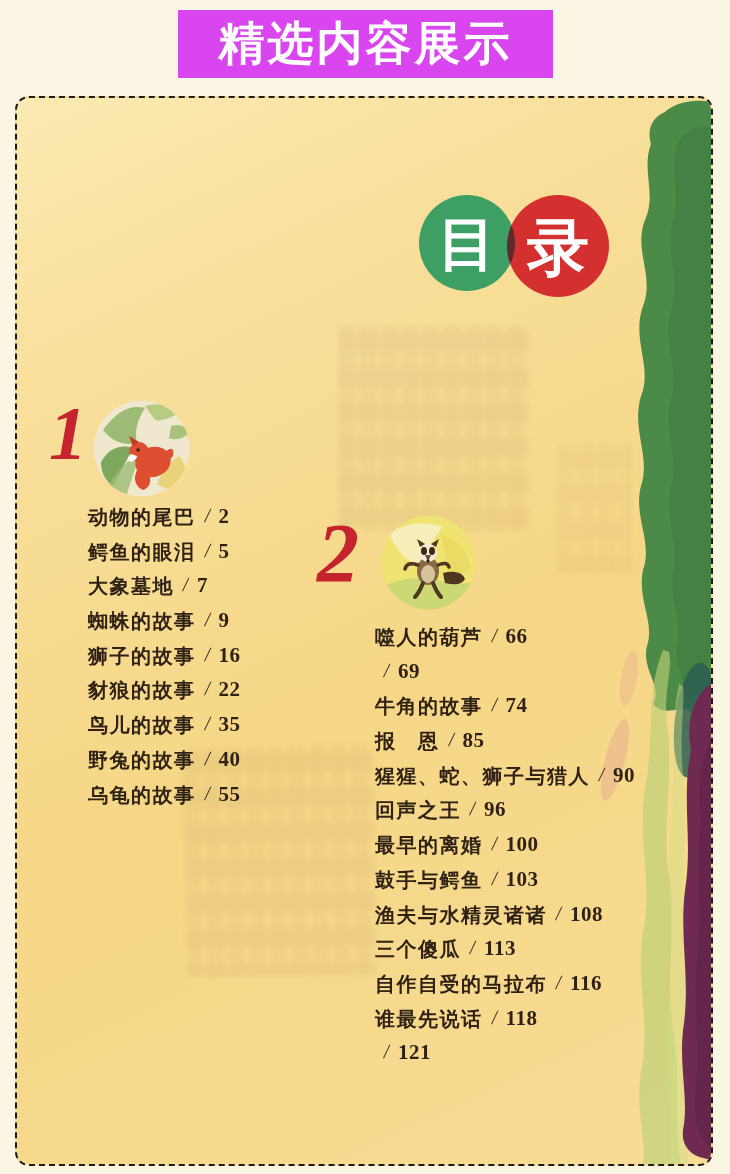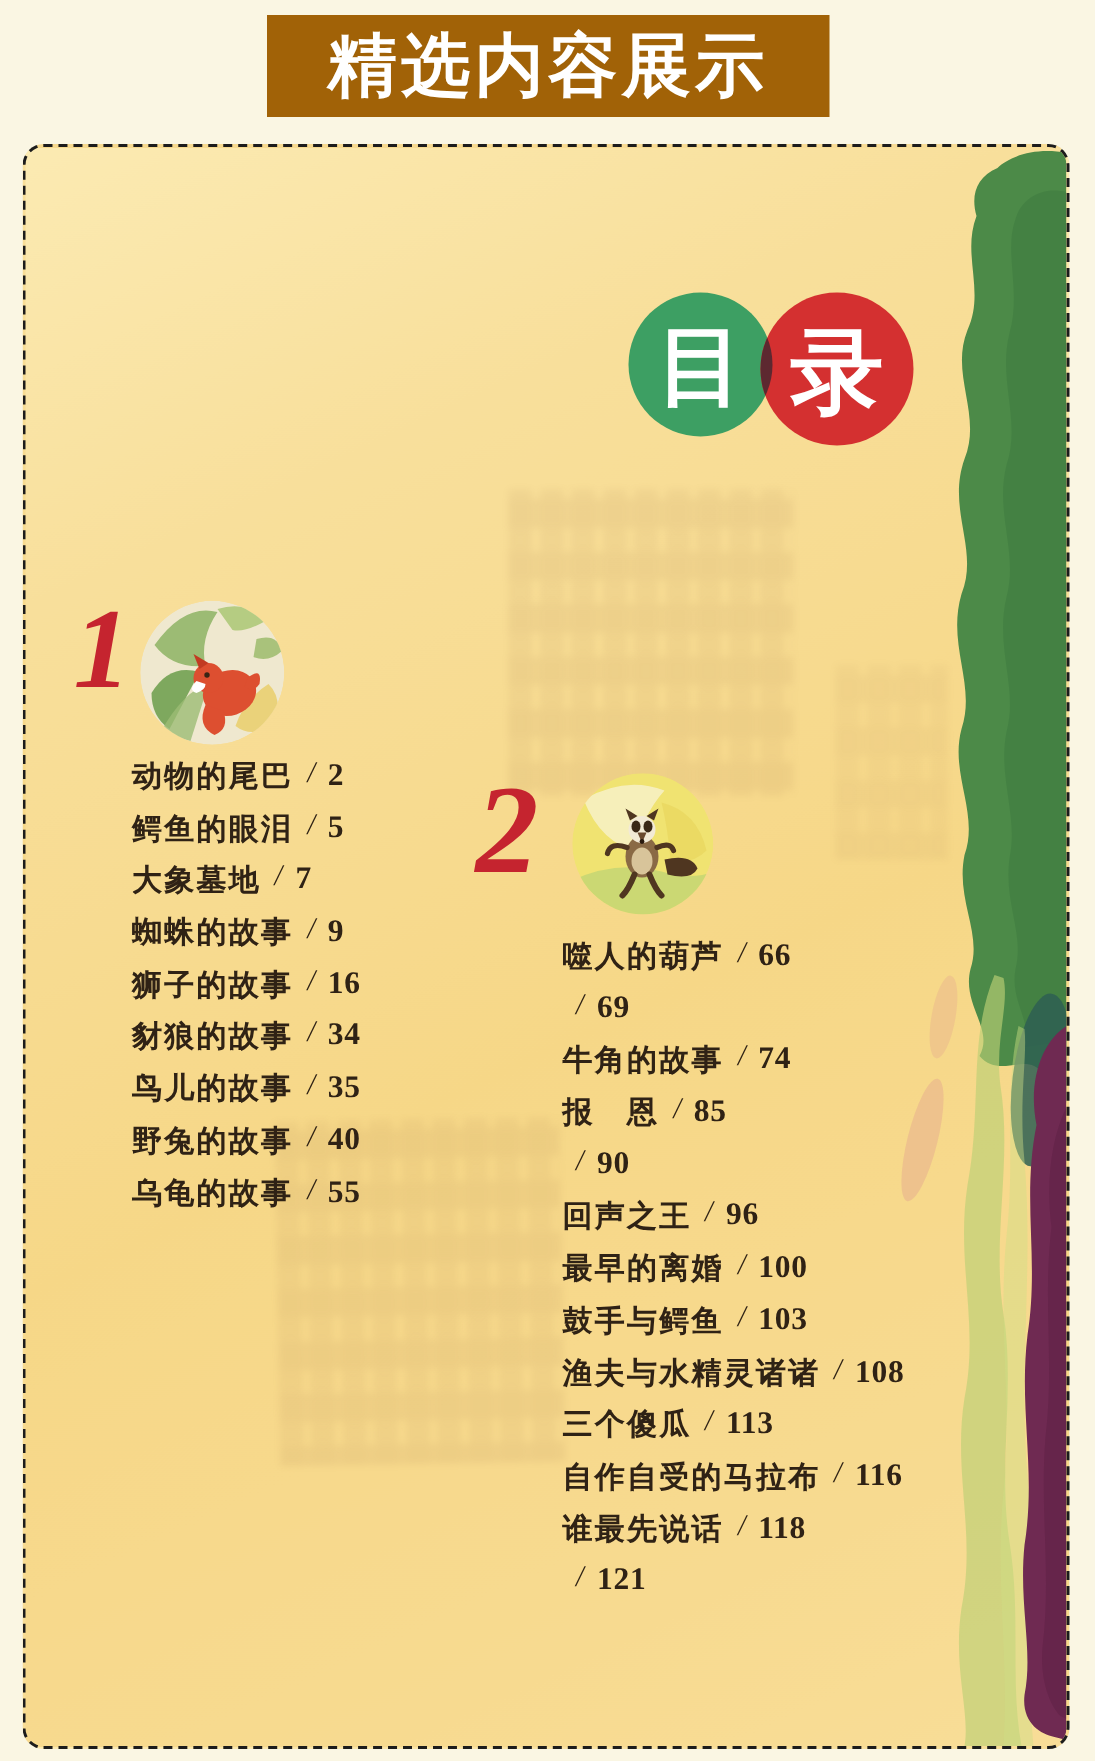--- a/index.html
+++ b/index.html
@@ -4,21 +4,21 @@
 <style>
   html,body{margin:0;padding:0;}
   body{
     width:730px;height:1174px;position:relative;overflow:hidden;
     background:#faf6e3;
     font-family:"Liberation Serif","DejaVu Serif",serif;
   }
   
   .banner{
     position:absolute;left:178px;top:10px;width:375px;height:68px;
-    background:#a16207;display:flex;align-items:center;justify-content:center;
+    background:#d946ef;display:flex;align-items:center;justify-content:center;
   }
   .banner span{
     color:#ffffff;font-family:"Liberation Sans","DejaVu Sans",sans-serif;
     font-weight:700;font-size:46px;letter-spacing:3px;white-space:nowrap;
   }
   
   .page{
     position:absolute;left:15px;top:96px;width:698px;height:1070px;
     box-sizing:border-box;border:2px dashed #1c1c1c;border-radius:14px;
     background:linear-gradient(155deg,#fbeab2 0%,#f8df9b 22%,#f6d787 55%,#f7da90 85%,#f8dd97 100%);
@@ -160,21 +160,21 @@
         <span class="pg">9</span>
       </div>
       <div class="toc-item">
         <span class="t">狮子的故事</span>
         <span class="sep">/</span>
         <span class="pg">16</span>
       </div>
       <div class="toc-item">
         <span class="t">豺狼的故事</span>
         <span class="sep">/</span>
-        <span class="pg">34</span>
+        <span class="pg">22</span>
       </div>
       <div class="toc-item">
         <span class="t">鸟儿的故事</span>
         <span class="sep">/</span>
         <span class="pg">35</span>
       </div>
       <div class="toc-item">
         <span class="t">野兔的故事</span>
         <span class="sep">/</span>
         <span class="pg">40</span>
@@ -227,20 +227,21 @@
         <span class="t">牛角的故事</span>
         <span class="sep">/</span>
         <span class="pg">74</span>
       </div>
       <div class="toc-item">
         <span class="t">报　恩</span>
         <span class="sep">/</span>
         <span class="pg">85</span>
       </div>
       <div class="toc-item">
+        <span class="t">猩猩、蛇、狮子与猎人</span>
         <span class="sep">/</span>
         <span class="pg">90</span>
       </div>
       <div class="toc-item">
         <span class="t">回声之王</span>
         <span class="sep">/</span>
         <span class="pg">96</span>
       </div>
       <div class="toc-item">
         <span class="t">最早的离婚</span>

